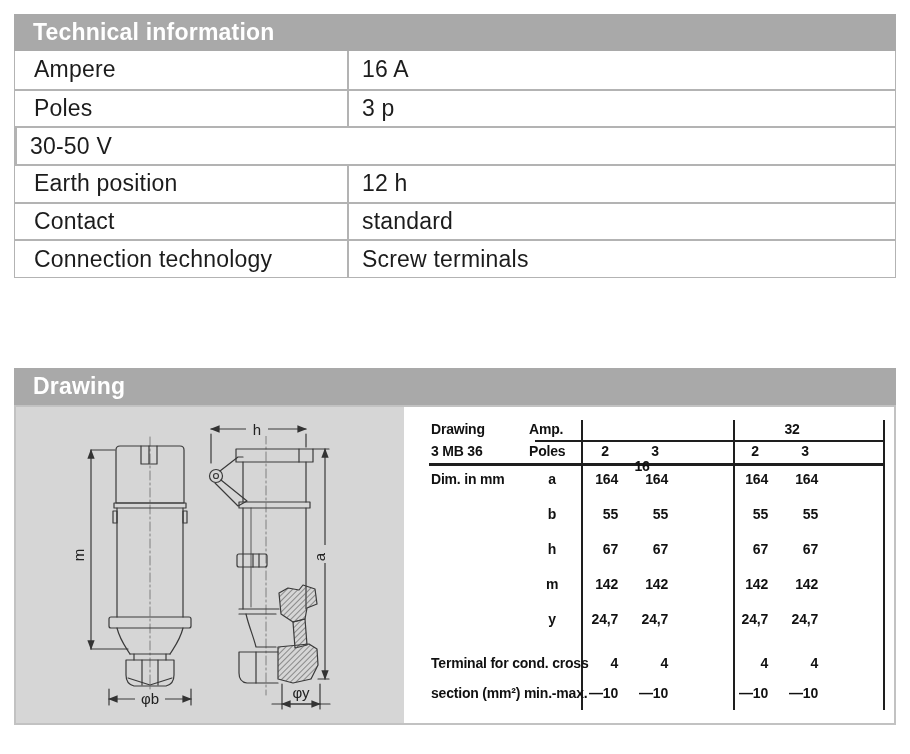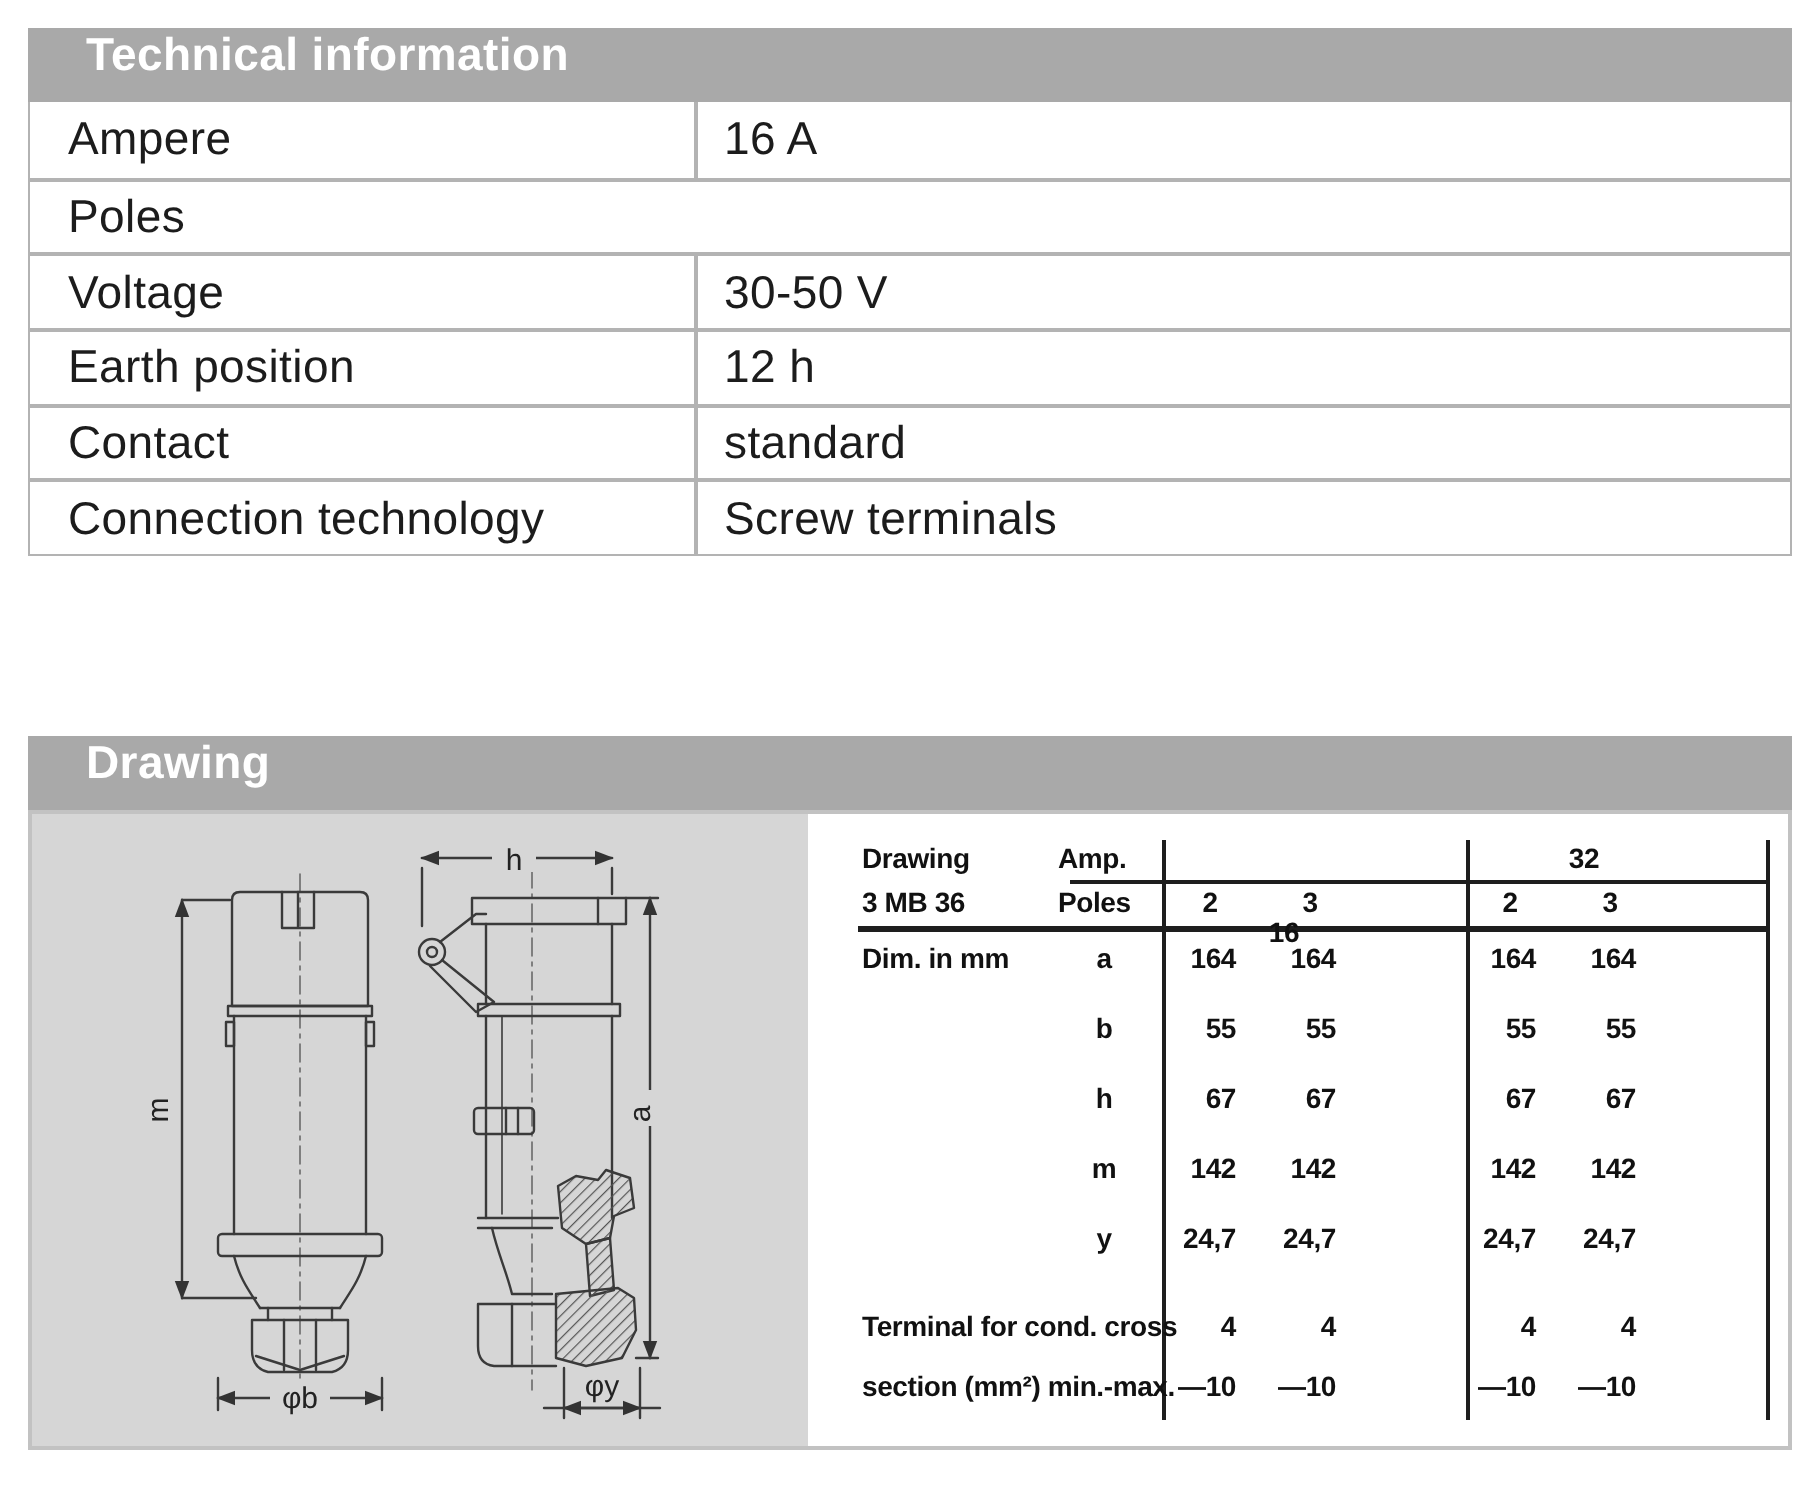--- a/index.html
+++ b/index.html
@@ -1,21 +1,21 @@
 <!DOCTYPE html>
 <html><head>
 <meta charset="utf-8">
 <style>
   html,body{margin:0;padding:0;background:#ffffff;}
   body{width:910px;height:754px;position:relative;font-family:"Liberation Sans",sans-serif;color:#1c1c1c;}
 
   
   .sec{position:absolute;left:14px;width:882px;}
   .sec-header{height:37px;background:#a9a9a9;color:#ffffff;font-weight:bold;font-size:23px;
-              display:flex;align-items:flex-start;padding-left:29px;box-sizing:border-box;letter-spacing:.2px;}
+              display:flex;align-items:center;padding-left:19px;box-sizing:border-box;letter-spacing:.2px;}
 
   
   #sec-tech{top:14px;}
   .tech-body{border:1px solid #b3b3b3;border-top:none;background:#0c4a6e;}
   .trow{display:flex;height:35.7px;border-top:2px solid #b3b3b3;background:#fff;}
   .trow:first-child{border-top:none;height:37.7px;}
   .tlabel{width:313px;padding-left:19px;display:flex;align-items:center;font-size:23px;letter-spacing:.2px;}
   .tvalue{flex:1;padding-left:13px;display:flex;align-items:center;font-size:23px;letter-spacing:.2px;
           border-left:2px solid #b3b3b3;}
 
@@ -54,23 +54,23 @@
   <div class="sec-header">
     <span>Technical information</span>
   </div>
   <div class="tech-body">
     <div class="trow">
       <div class="tlabel">Ampere</div>
       <div class="tvalue">16 A</div>
     </div>
     <div class="trow">
       <div class="tlabel">Poles</div>
-    </div>
-    <div class="trow">
-      <div class="tlabel">Voltage</div>
+      <div class="tvalue">3 p</div>
+    </div>
+    <div class="trow">
       <div class="tvalue">30-50 V</div>
     </div>
     <div class="trow">
       <div class="tlabel">Earth position</div>
       <div class="tvalue">12 h</div>
     </div>
     <div class="trow">
       <div class="tlabel">Contact</div>
       <div class="tvalue">standard</div>
     </div>

